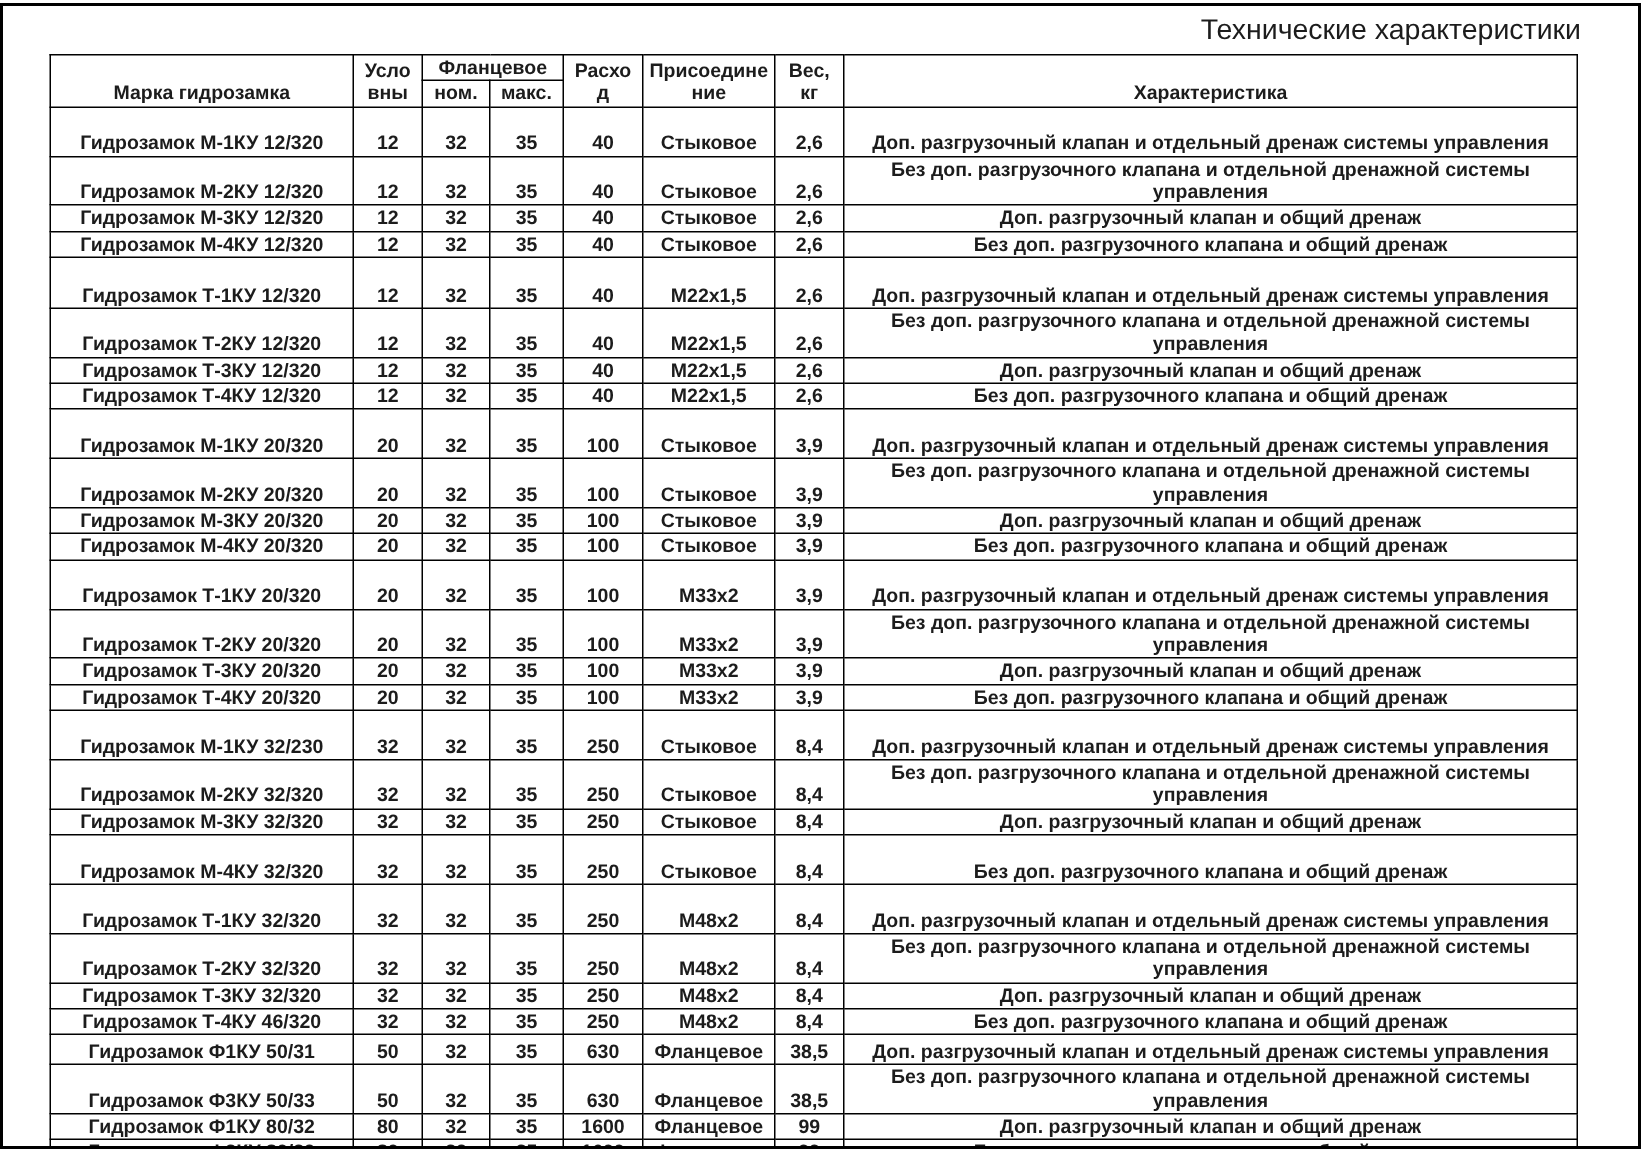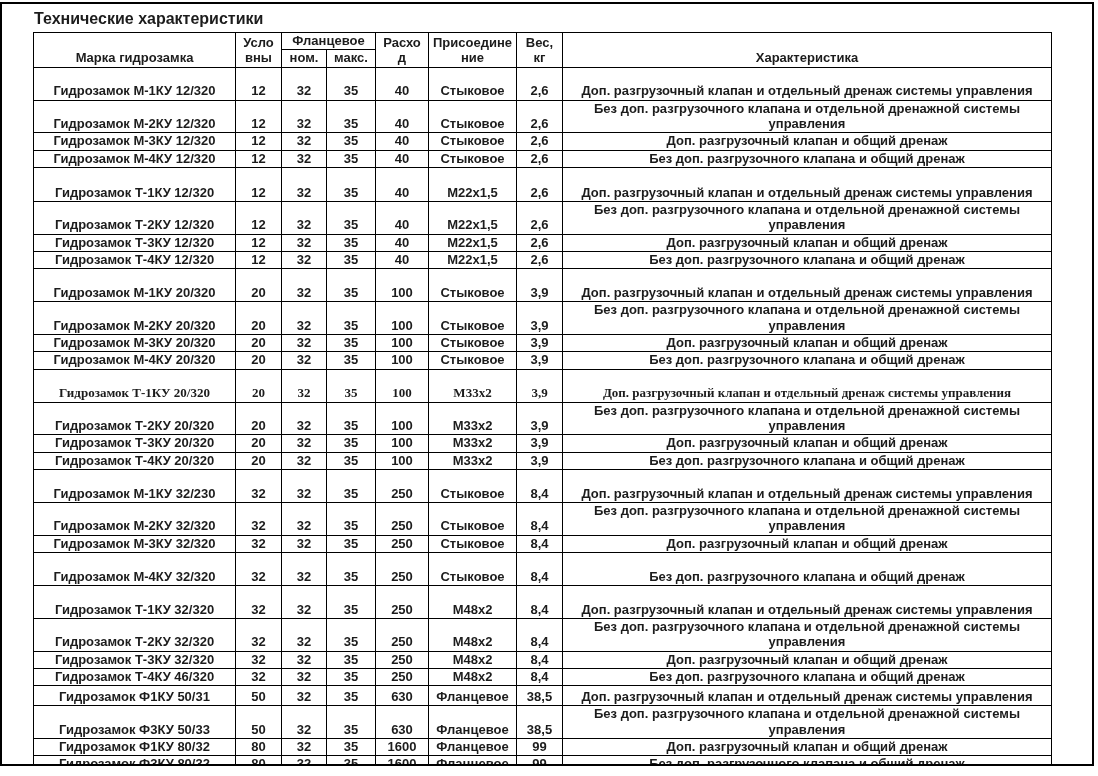--- a/index.html
+++ b/index.html
@@ -5,22 +5,22 @@
   html, body { margin:0; padding:0; }
   body {
     width:1098px; height:776px; background:#ffffff; position:relative;
     font-family:"Liberation Sans", sans-serif;
   }
   .frame {
     position:absolute; left:0; top:2px; width:1094px; height:764px;
     box-sizing:border-box; border:2px solid #000; background:#fff; overflow:hidden;
   }
   .title {
-    margin:6px 0 4px 32px; width:1020px; text-align:left;
-    font-size:16px; font-weight:bold; color:#1c1c1c;
+    margin:6px 0 4px 32px; width:1020px; text-align:right;
+    font-size:19px; font-weight:normal; color:#1c1c1c;
   }
   table.specs {
     border-collapse:collapse; table-layout:fixed;
     margin-left:31px;
   }
   table.specs th, table.specs td {
     border:1.5px solid #000;
     font-size:13px; font-weight:bold; color:#1c1c1c;
     padding:0 2px 1px 2px;
     vertical-align:bottom; text-align:center;
@@ -181,21 +181,21 @@
         <tr style="height: 17px;">
           <td class="td-marka">Гидрозамок М-4КУ 20/320</td>
           <td>20</td>
           <td>32</td>
           <td>35</td>
           <td>100</td>
           <td>Стыковое</td>
           <td>3,9</td>
           <td class="td-char">Без доп. разгрузочного клапана и общий дренаж</td>
         </tr>
-        <tr style="height: 33px; font-family: Liberation Serif, serif;">
+        <tr style="height: 33px;">
           <td class="td-marka">Гидрозамок Т-1КУ 20/320</td>
           <td>20</td>
           <td>32</td>
           <td>35</td>
           <td>100</td>
           <td>М33х2</td>
           <td>3,9</td>
           <td class="td-char">Доп. разгрузочный клапан и отдельный дренаж системы управления</td>
         </tr>
         <tr style="height: 32px;">

